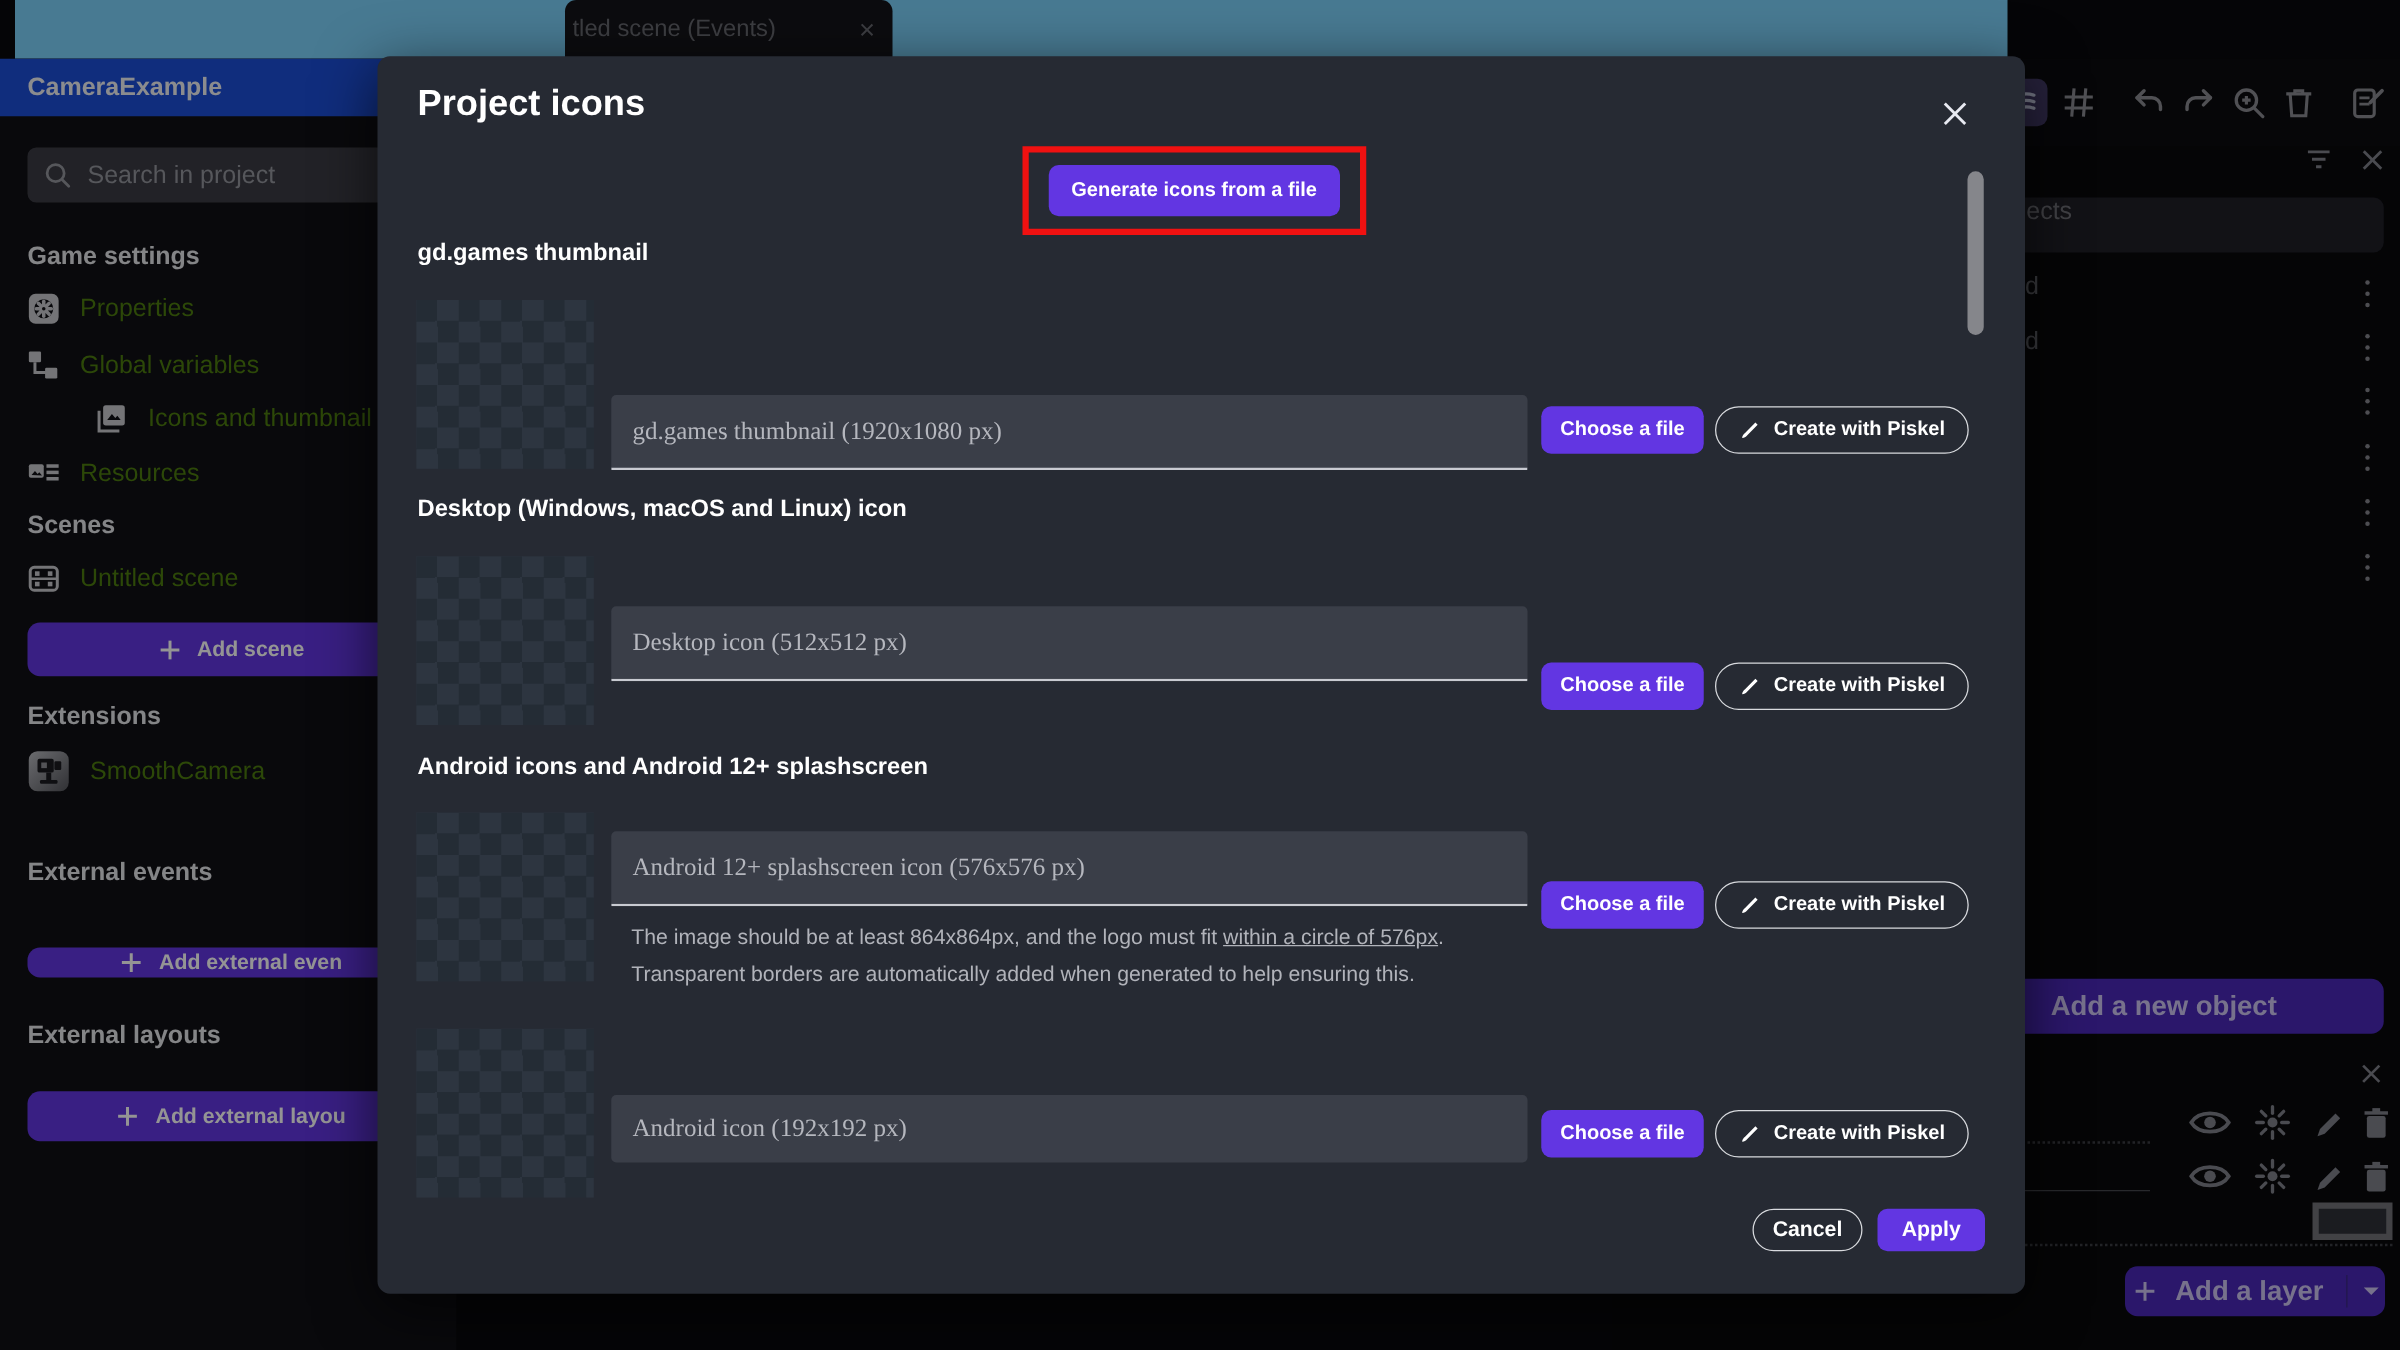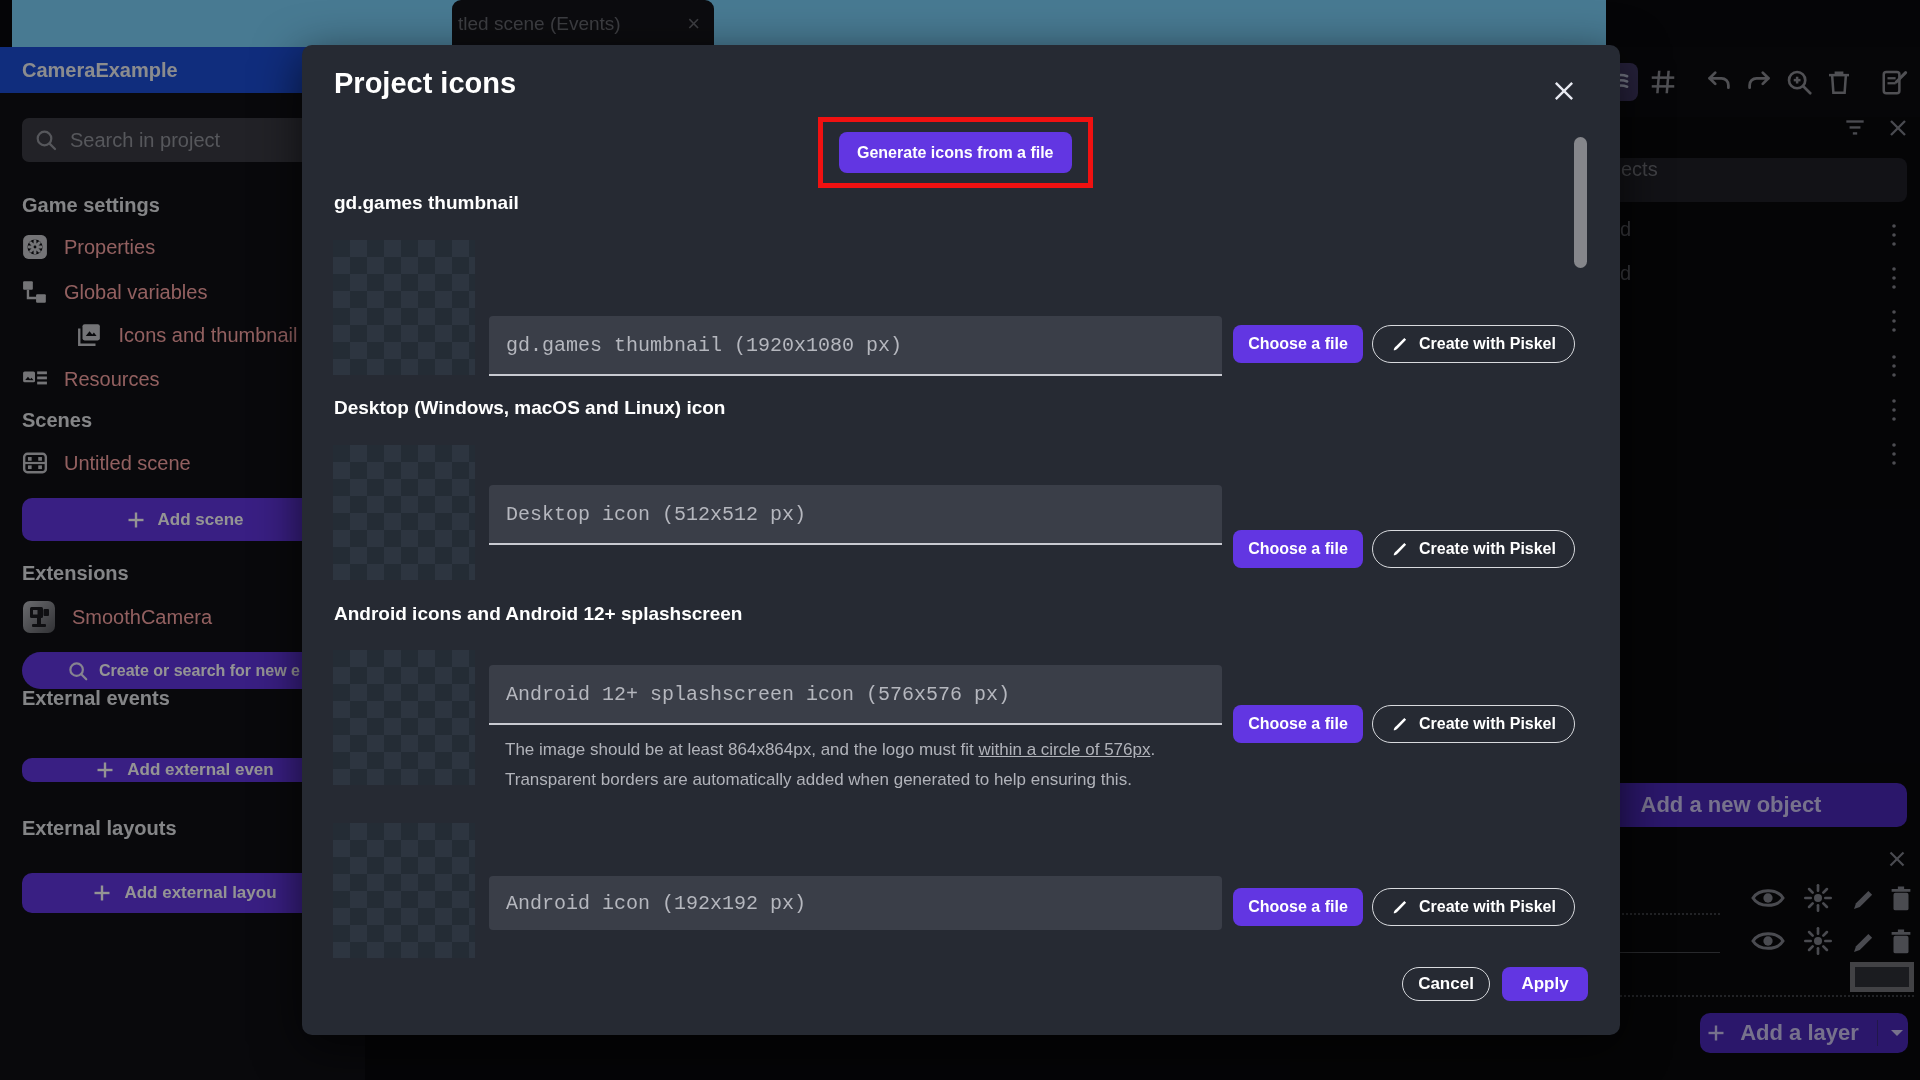--- a/index.html
+++ b/index.html
@@ -23,21 +23,21 @@
   .proj-name{font-weight:bold;font-size:20px;color:#f0f1f5;}
   .searchbox{left:22px;top:71px;width:313px;height:44px;background:#3c3c44;
     border-radius:7px;display:flex;align-items:center;padding:0 12px;
     box-sizing:border-box;color:#94969e;}
   .searchbox input{background:transparent;border:none;outline:none;
     font-size:20px;color:#d0d2d8;width:100%;margin-left:10px;
     font-family:"Liberation Sans",sans-serif;}
   .searchbox input::placeholder{color:#94969e;}
   .side-h{font-weight:bold;font-size:20px;color:#e4e5e9;left:22px;height:26px;line-height:26px;}
   .side-item{left:22px;width:330px;height:44px;display:flex;align-items:center;color:#c8c9ce;}
-  .side-item .lbl{font-size:20px;color:#fca5a5;margin-left:16px;white-space:nowrap;}
+  .side-item .lbl{font-size:20px;color:#4d7c0f;margin-left:16px;white-space:nowrap;}
   .btn-side{background:#6236e2;border-radius:10px;display:flex;align-items:center;
     justify-content:center;color:#fff;font-weight:bold;font-size:17px;gap:10px;
     white-space:nowrap;}
   .btn-side.pill{border-radius:19px;font-size:16px;}
 
   .rpanel{left:1290px;top:47px;width:630px;height:1033px;background:#09090c;}
   .rtoolbar{left:1290px;top:47px;width:630px;height:70px;background:#0c0c0f;
     display:flex;align-items:center;color:#8a8b92;}
   .tbi{margin-right:10px;}
   .tb-div{width:1px;height:38px;background:#26262b;margin:0 12px 0 4px;}
@@ -68,21 +68,21 @@
     display:flex;align-items:center;justify-content:center;gap:10px;cursor:pointer;}
   .gen-btn{height:41px;padding:0 18px;font-size:16px;}
   .sec-h{left:32px;font-size:19px;font-weight:bold;color:#fff;}
   .checker{left:31px;width:142px;height:135px;
     background:repeating-conic-gradient(#2d3540 0% 25%, #242c35 0% 50%);
     background-size:34px 34px;}
   .field{left:187px;width:733px;height:60px;background:#3a3e48;
     border-radius:4px 4px 0 0;border-bottom:2px solid #c8cad1;box-sizing:border-box;}
   .field input{width:100%;height:100%;background:transparent;border:none;outline:none;
     padding:0 0 0 17px;font-size:20px;color:#d4d6dc;
-    font-family:Liberation Mono, monospace;}
+    font-family:Liberation Serif, serif;}
   .field input::placeholder{color:#b5b7be;}
   .field.noline{border-bottom:none;border-radius:4px;height:54px;}
   .choose{left:931px;width:130px;height:38px;}
   .piskel{left:1070px;width:203px;height:38px;}
   .help{left:203px;width:760px;font-size:17px;line-height:30px;color:#b1b3ba;}
   .help a{color:#b1b3ba;text-decoration:underline;}
   .m-scroll{left:1272px;top:92px;width:13px;height:131px;background:#85868b;border-radius:7px;}
   .m-cancel{left:1100px;top:922px;width:88px;height:34px;border-radius:17px;font-size:17px;}
   .m-apply{left:1200px;top:922px;width:86px;height:34px;font-size:17px;}
 </style>
@@ -209,29 +209,20 @@
             <rect x="8" y="7" width="13" height="11" rx="1.5" fill="#1a1b20"></rect>
             <rect x="11" y="10" width="4.5" height="4.5" fill="#8f9096"></rect>
             <rect x="21.5" y="9" width="5.5" height="7" rx="1" fill="#1a1b20"></rect>
             <rect x="15" y="18" width="4" height="6" fill="#1a1b20"></rect>
             <rect x="10" y="24" width="14" height="3" rx="1" fill="#1a1b20"></rect>
           </svg>
         </span>
       <span class="lbl">SmoothCamera</span>
     </div>
 
-    <div class="abs btn-side pill" style="left:22px;top:605px;width:323px;height:37px;">
-      <span>
-          <svg viewBox="0 0 24 24" width="22" height="22">
-            <circle cx="10.5" cy="10.5" r="6.8" fill="none" stroke="#e7e3f8" stroke-width="2.4"></circle>
-            <line x1="15.6" y1="15.6" x2="21" y2="21" stroke="#e7e3f8" stroke-width="2.4" stroke-linecap="round"></line>
-          </svg>
-        </span>
-      <span>Create or search for new e</span>
-    </div>
 
     <div class="abs side-h" style="top:638px;">External events</div>
 
     <div class="abs btn-side" style="left:22px;top:711px;width:323px;height:24px;">
       <span>
           <svg viewBox="0 0 24 24" width="24" height="24">
             <line x1="12" y1="4.5" x2="12" y2="19.5" stroke="#fff" stroke-width="2.4"></line>
             <line x1="4.5" y1="12" x2="19.5" y2="12" stroke="#fff" stroke-width="2.4"></line>
           </svg>
         </span>

